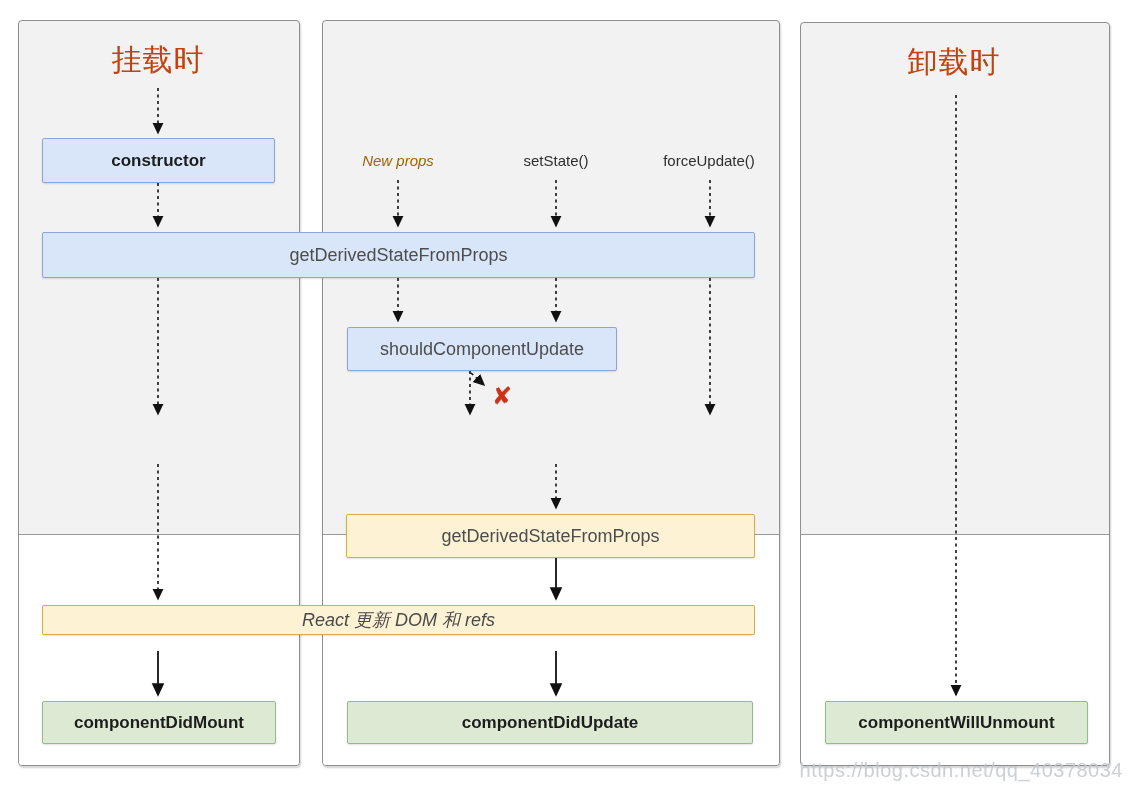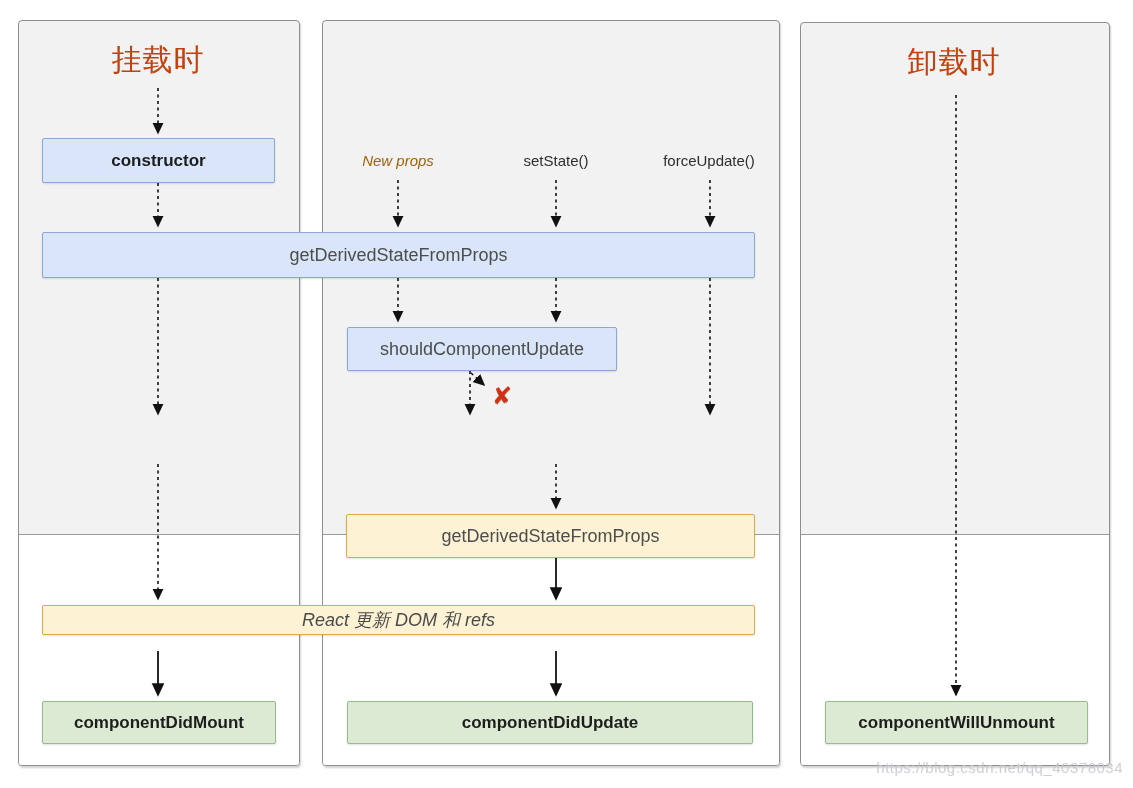--- a/index.html
+++ b/index.html
@@ -62,21 +62,21 @@
     text-align:center;
     font-size:24px;line-height:27px;
     font-weight:bold;
     color:#cf3214;
     text-shadow:0 1px 0 rgba(120,20,0,0.35);
   }
 
   .watermark{
     position:absolute;
     right:10px;top:759px;
-    font-size:15px;
+    font-size:20px;
     color:#c3c8cd;
     opacity:0.85;
     letter-spacing:0.5px;
   }
 </style>
 </head>
 <body>
 
 <div id="canvas">
 

